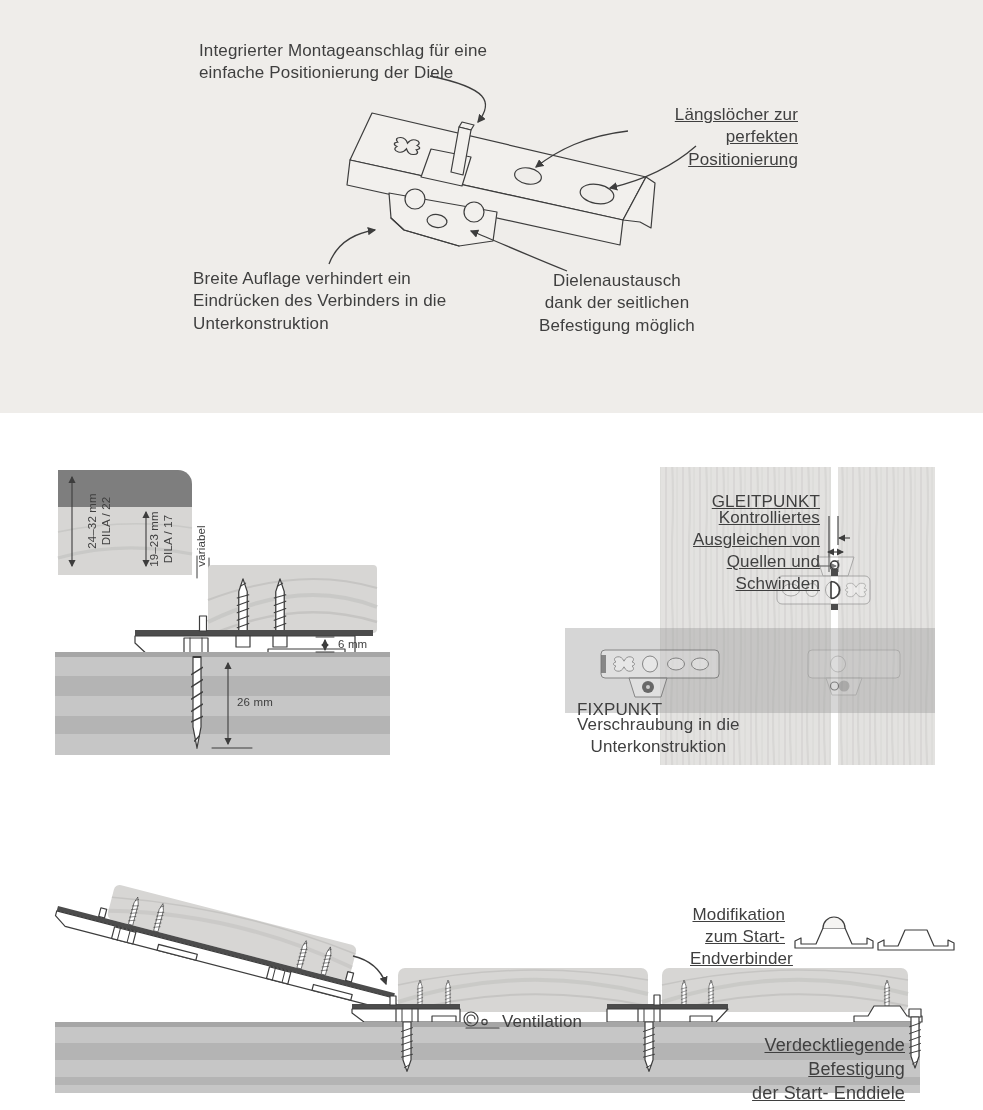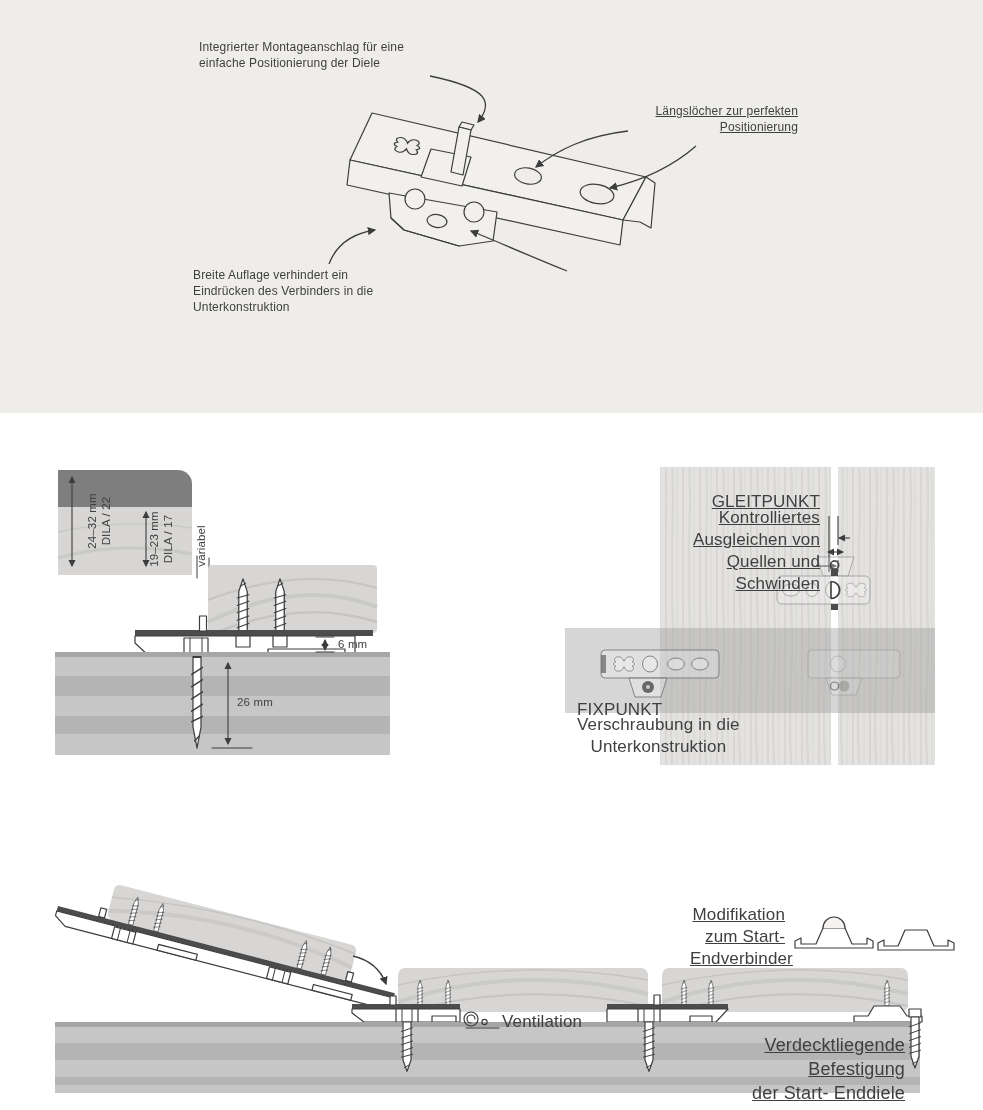--- a/index.html
+++ b/index.html
@@ -21,21 +21,21 @@
   .arr{fill:none;stroke:var(--line);stroke-width:1.3;}
   .dk{fill:var(--metal-dark);}
   .wood{fill:var(--wood);}
   .grain{stroke:var(--wood-grain);fill:none;}
   .plank{fill:var(--plank);}
   .sub{fill:var(--substructure);}
   .subd{fill:var(--substructure-stripe);}
   .sube{fill:var(--substructure-edge);}
   .ovl{stroke:#7a7a7a;fill:rgba(255,255,255,.35);}
   .ovl2{stroke:#6e6e6e;fill:rgba(255,255,255,.30);}
-  .lbl{position:absolute;font-size:12px;line-height:1.32;color:var(--text);
+  .lbl{position:absolute;font-size:17px;line-height:1.32;color:var(--text);
        white-space:pre-line;letter-spacing:.15px;}
   .sm{font-size:17px;line-height:1.3;}
   .dimlbl{font-size:11.5px;line-height:1.2;}
   .rot{transform:translate(-50%,-50%) rotate(-90deg);text-align:center;}
   .tr{text-align:right;text-decoration:underline;} .tc{text-align:center;}
 </style>
 </head>
 <body>
 
 <div id="stage">
@@ -295,20 +295,23 @@
   </g>
 </svg>
 
 <div class="lbl" style="left:199px;top:40px;">Integrierter Montageanschlag für eine
 einfache Positionierung der Diele</div>
 <div class="lbl tr" style="left:630px;top:104px;width:168px;">Längslöcher zur perfekten
 Positionierung</div>
 <div class="lbl" style="left:193px;top:268px;">Breite Auflage verhindert ein
 Eindrücken des Verbinders in die
 Unterkonstruktion</div>
+<div class="lbl tc" style="left:527px;top:270px;width:180px;">Dielenaustausch
+dank der seitlichen
+Befestigung möglich</div>
 
 <div class="lbl dimlbl rot" style="left:100px;top:521px;">24–32 mm
 DILA / 22</div>
 <div class="lbl dimlbl rot" style="left:162px;top:539px;">19–23 mm
 DILA / 17</div>
 <div class="lbl dimlbl rot" style="left:202px;top:546px;">variabel</div>
 <div class="lbl dimlbl" style="left:338px;top:638px;">6 mm</div>
 <div class="lbl dimlbl" style="left:237px;top:696px;">26 mm</div>
 
 <div class="lbl sm tr" style="left:640px;top:491px;width:180px;">GLEITPUNKT</div>

